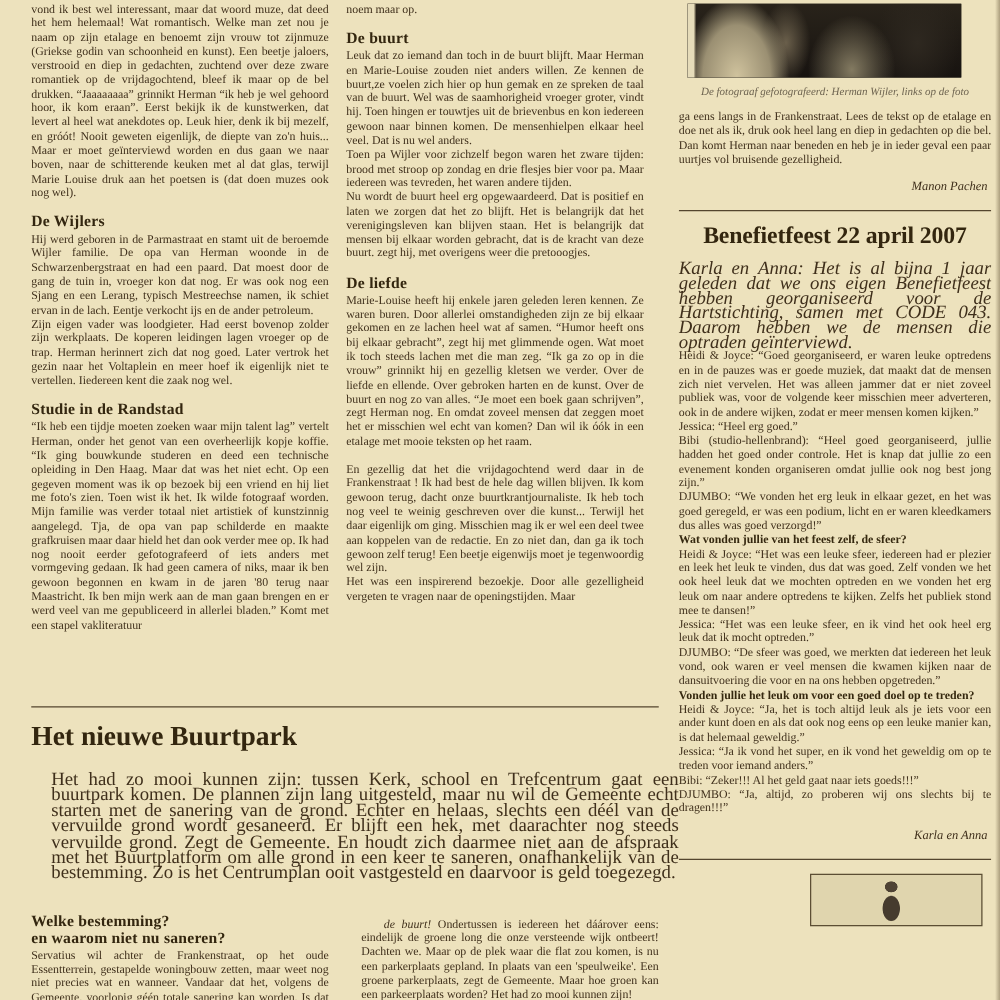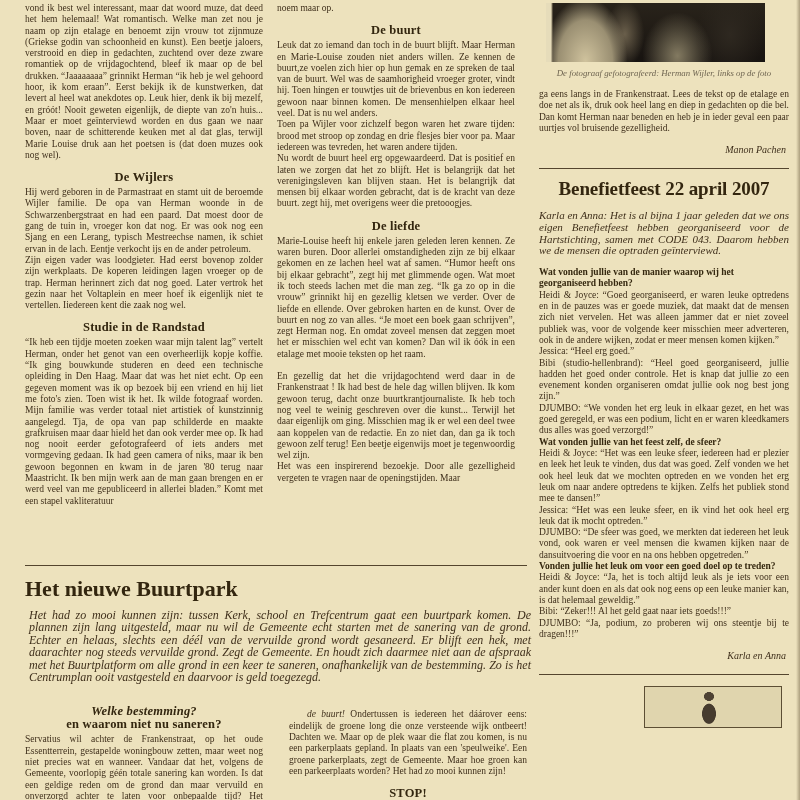--- a/index.html
+++ b/index.html
@@ -1,41 +1,40 @@
 <!DOCTYPE html>
 <html><head>
 <meta charset="utf-8">
 <style>
   html,body{margin:0;padding:0;background:#cfc6a2;}
   .page{
     position:relative;width:800px;height:800px;overflow:hidden;box-sizing:border-box;
     background:#ede2bd;color:#3f2f1b;padding:3px 0 0 25px;
     font-family:"Liberation Serif","DejaVu Serif",serif;
     display:flex;
-    gap:12px;
   }
   .page::after{content:"";position:absolute;right:0;top:0;width:4px;height:100%;
     background:linear-gradient(90deg,rgba(0,0,0,0),rgba(92,76,48,.45));pointer-events:none;}
   .left-area{width:502px;flex:none;}
   .cols{display:flex;height:560px;overflow:hidden;}
   .c1,.c2{width:238px;flex:none;}
   .c2{margin-left:14px;}
-  .col3{width:250px;flex:none;overflow:hidden;height:788px;}
+  .col3{width:250px;flex:none;margin-left:16px;overflow:hidden;height:788px;}
 
   
   p{margin:0;}
   .b-p{font-size:9.5px;line-height:11.3px;text-align:justify;}
   .b-p.space{margin-top:11px;}
   .b-pl{font-size:9.5px;line-height:11.3px;text-align:justify;}
   .b-pl em{font-style:italic;margin-left:18px;}
-  .b-pi{font-style:italic;font-size:11px;line-height:11.7px;text-align:justify;margin:10px 0 0;}
+  .b-pi{font-style:italic;font-size:15px;line-height:11.7px;text-align:justify;margin:10px 0 0;}
   .b-q{font-weight:bold;font-size:9.5px;line-height:11.4px;margin:0;color:#35280f;}
   .b-q.space{margin-top:10px;}
-  .b-h{font-size:12.5px;font-weight:bold;margin:9px 0 2px;color:#33260f;letter-spacing:.2px;text-align:center;}
-  .b-h.tight{margin:10px 0 0;line-height:13px;font-style:italic;}
+  .b-h{font-size:12.5px;font-weight:bold;margin:9px 0 2px;color:#33260f;letter-spacing:.2px;}
+  .b-h.tight{margin:10px 0 0;line-height:13px;}
   .b-h.tight2{margin:0 0 3px;line-height:13px;}
   .b-H{font-size:19px;font-weight:bold;margin:9px 0 8px;color:#33260f;white-space:nowrap;letter-spacing:-.1px;text-align:center;}
   .b-sig{text-align:right;font-style:italic;font-size:10px;margin:10px 3px 0;font-family:Liberation Serif, serif;}
   .b-hr{border-top:1px solid #54452e;margin:13px 0 0;height:0;}
   .b-cap{font-style:italic;font-size:8.8px;color:#6e6450;text-align:center;margin:6px 0 11px;
     font-family:"Liberation Serif","DejaVu Serif",serif;}
 
   
   .b-photo{flex:none;}
   .photo-herman{
@@ -56,21 +55,21 @@
     content:"";position:absolute;left:53px;top:5px;width:22px;height:32px;
     background:
       radial-gradient(8px 7px at 50% 14%, #4e4234 0 60%, rgba(0,0,0,0) 66%),
       radial-gradient(11px 16px at 50% 68%, #463b2e 0 60%, rgba(0,0,0,0) 66%);
   }
 
   
   .divider{border-top:1px solid #54452e;width:502px;margin:2px 0 0;}
   .bp-title{font-size:22px;font-weight:bold;margin:10px 0 7px;color:#33260f;
     font-family:"Liberation Serif","DejaVu Serif",serif;}
-  .bp-intro{font-style:italic;font-size:12px;line-height:12.4px;text-align:justify;width:502px;margin:4px;}
+  .bp-intro{font-size:15px;line-height:12.4px;text-align:justify;width:502px;margin:16px;}
   .bp-cols{display:flex;margin-top:12px;}
   .bp1,.bp2{width:238px;flex:none;}
   .bp2{margin-left:26px;padding-top:14px;}
 </style>
 </head>
 <body>
 
 <div class="page">
   <div class="left-area">
     <div class="cols">
@@ -113,30 +112,30 @@
     </div>
   </div>
   <div class="col3">
       <div class="b-photo photo-herman"></div>
       <p class="b-cap">De fotograaf gefotografeerd: Herman Wijler, links op de foto</p>
       <p class="b-p">ga eens langs in de Frankenstraat. Lees de tekst op de etalage en doe net als ik, druk ook heel lang en diep in gedachten op die bel. Dan komt Herman naar beneden en heb je in ieder geval een paar uurtjes vol bruisende gezelligheid.</p>
       <p class="b-sig">Manon Pachen</p>
       <div class="b-hr"></div>
       <h2 class="b-H">Benefietfeest 22 april 2007</h2>
       <p class="b-pi">Karla en Anna: Het is al bijna 1 jaar geleden dat we ons eigen Benefietfeest hebben georganiseerd voor de Hartstichting, samen met CODE 043. Daarom hebben we de mensen die optraden geïnterviewd.</p>
-      <p class="b-q space">Wat vonden jullie van de manier waarop wij het georganiseerd hebben?</p>
       <p class="b-p">Heidi &amp; Joyce: “Goed georganiseerd, er waren leuke optredens en in de pauzes was er goede muziek, dat maakt dat de mensen zich niet vervelen. Het was alleen jammer dat er niet zoveel publiek was, voor de volgende keer misschien meer adverteren, ook in de andere wijken, zodat er meer mensen komen kijken.”</p>
       <p class="b-p">Jessica: “Heel erg goed.”</p>
       <p class="b-p">Bibi (studio-hellenbrand): “Heel goed georganiseerd, jullie hadden het goed onder controle. Het is knap dat jullie zo een evenement konden organiseren omdat jullie ook nog best jong zijn.”</p>
       <p class="b-p">DJUMBO: “We vonden het erg leuk in elkaar gezet, en het was goed geregeld, er was een podium, licht en er waren kleedkamers dus alles was goed verzorgd!”</p>
       <p class="b-q">Wat vonden jullie van het feest zelf, de sfeer?</p>
       <p class="b-p">Heidi &amp; Joyce: “Het was een leuke sfeer, iedereen had er plezier en leek het leuk te vinden, dus dat was goed. Zelf vonden we het ook heel leuk dat we mochten optreden en we vonden het erg leuk om naar andere optredens te kijken. Zelfs het publiek stond mee te dansen!”</p>
       <p class="b-p">Jessica: “Het was een leuke sfeer, en ik vind het ook heel erg leuk dat ik mocht optreden.”</p>
       <p class="b-p">DJUMBO: “De sfeer was goed, we merkten dat iedereen het leuk vond, ook waren er veel mensen die kwamen kijken naar de dansuitvoering die voor en na ons hebben opgetreden.”</p>
       <p class="b-q">Vonden jullie het leuk om voor een goed doel op te treden?</p>
       <p class="b-p">Heidi &amp; Joyce: “Ja, het is toch altijd leuk als je iets voor een ander kunt doen en als dat ook nog eens op een leuke manier kan, is dat helemaal geweldig.”</p>
+      <p class="b-p">Jessica: “Ja ik vond het super, en ik vond het geweldig om op te treden voor iemand anders.”</p>
       <p class="b-p">Bibi: “Zeker!!! Al het geld gaat naar iets goeds!!!”</p>
-      <p class="b-p">DJUMBO: “Ja, podium, zo proberen wij ons steentje bij te dragen!!!”</p>
+      <p class="b-p">DJUMBO: “Ja, altijd, zo proberen wij ons slechts bij te dragen!!!”</p>
       <p class="b-sig">Karla en Anna</p>
       <div class="b-hr"></div>
       <div class="b-photo photo-statue"></div>
     </div>
 </div>
 
 </body></html>

